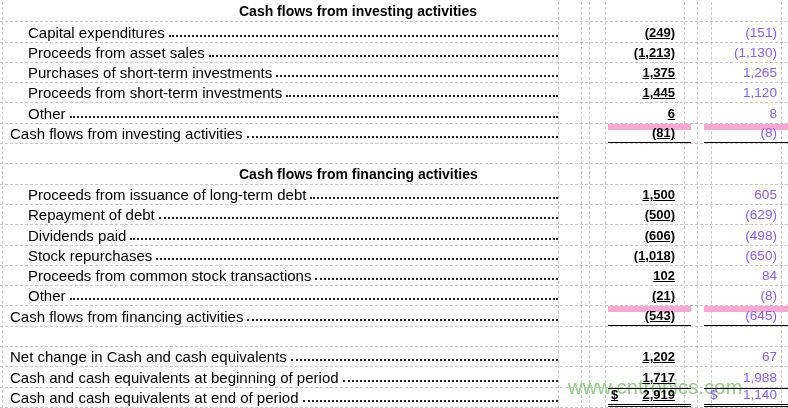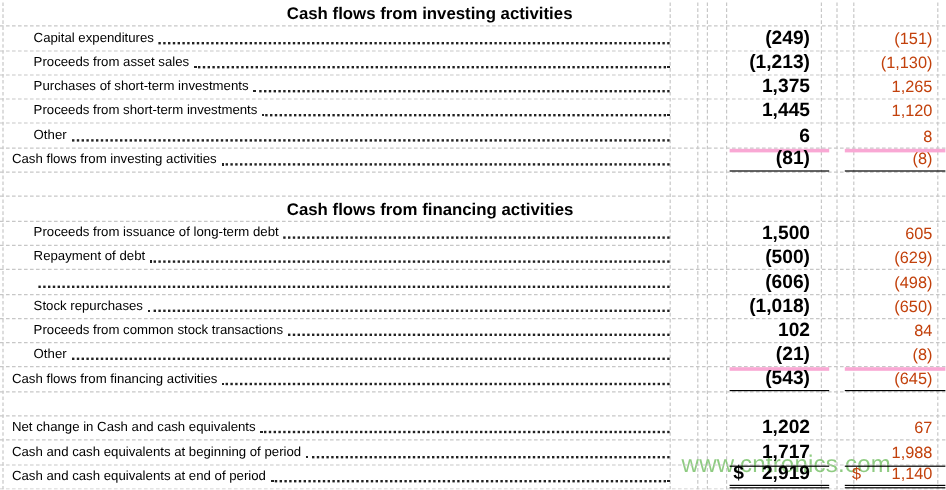--- a/index.html
+++ b/index.html
@@ -8,31 +8,31 @@
   .sheet { position:relative; width:788px; height:408px; padding-top:2px; }
 
   
   .gridv { position:absolute; top:2px; bottom:0; width:0;
            border-left:1px dashed #c7c7c7; z-index:0; }
 
   
   .row { position:relative; z-index:2; height:20.3px; display:flex;
          align-items:stretch; border-bottom:1px dashed #c7c7c7;justify-content:flex-end; }
   .lbl { width:556px; display:flex; align-items:flex-end; padding:0 0 2px 3px;
-         font-size:11px; line-height:15px; color:#000; white-space:nowrap; overflow:hidden; }
+         font-size:15px; line-height:15px; color:#000; white-space:nowrap; overflow:hidden; }
   .ind .lbl { padding-left:21px; }
   .hdr .lbl { padding-left:7px; font-weight:bold; font-size:14px; }
   .leader { flex:1 1 auto; min-width:8px; border-bottom:2px dotted #222;
             margin:0 5px 3px 4px; }
   .sp1 { width:45px; } .sp2 { width:13px; }
   .c1 { width:83px; display:flex; align-items:flex-end; justify-content:flex-end;
-        padding:0 16px 2px 3px; font-weight:bold; font-size:16px; line-height:15px; color:#000; }
+        padding:0 16px 2px 3px; font-weight:bold; font-size:13px; line-height:15px; color:#000;text-decoration:underline; }
   .c2 { width:84px; display:flex; align-items:flex-end; justify-content:flex-end;
-        padding:0 11px 2px 6px; font-size:13.6px; line-height:15px; color:#c2410c; }
-  .total .c1, .total .c2 { border-top:3px solid #f9a8d4; border-bottom:1px solid #000; }
+        padding:0 11px 2px 6px; font-size:13.6px; line-height:15px; color:#8b5cf6; }
+  .total .c1, .total .c2 { border-top:6px solid #f9a8d4; border-bottom:1px solid #000; }
   .final .c1, .final .c2 { border-top:1px solid #000; border-bottom:3px double #000; }
   .money { justify-content:space-between; }
 
   .watermark { position:absolute; left:568px; top:377px; z-index:1;
                font-size:20px; line-height:20px; letter-spacing:0.2px;
                color:#7cc36d; opacity:0.85; white-space:nowrap; }
 </style>
 </head>
 <body>
 
@@ -137,20 +137,21 @@
         <span>Repayment of debt</span>
         <span class="leader"></span>
       </div>
     <div class="sp1"></div>
       <div class="c1">(500)</div>
     <div class="sp2"></div>
       <div class="c2">(629)</div>
   </div>
   <div class="row ind">
     <div class="lbl">
+        <span>Dividends paid</span>
         <span class="leader"></span>
       </div>
     <div class="sp1"></div>
       <div class="c1">(606)</div>
     <div class="sp2"></div>
       <div class="c2">(498)</div>
   </div>
   <div class="row ind">
     <div class="lbl">
         <span>Stock repurchases</span>

